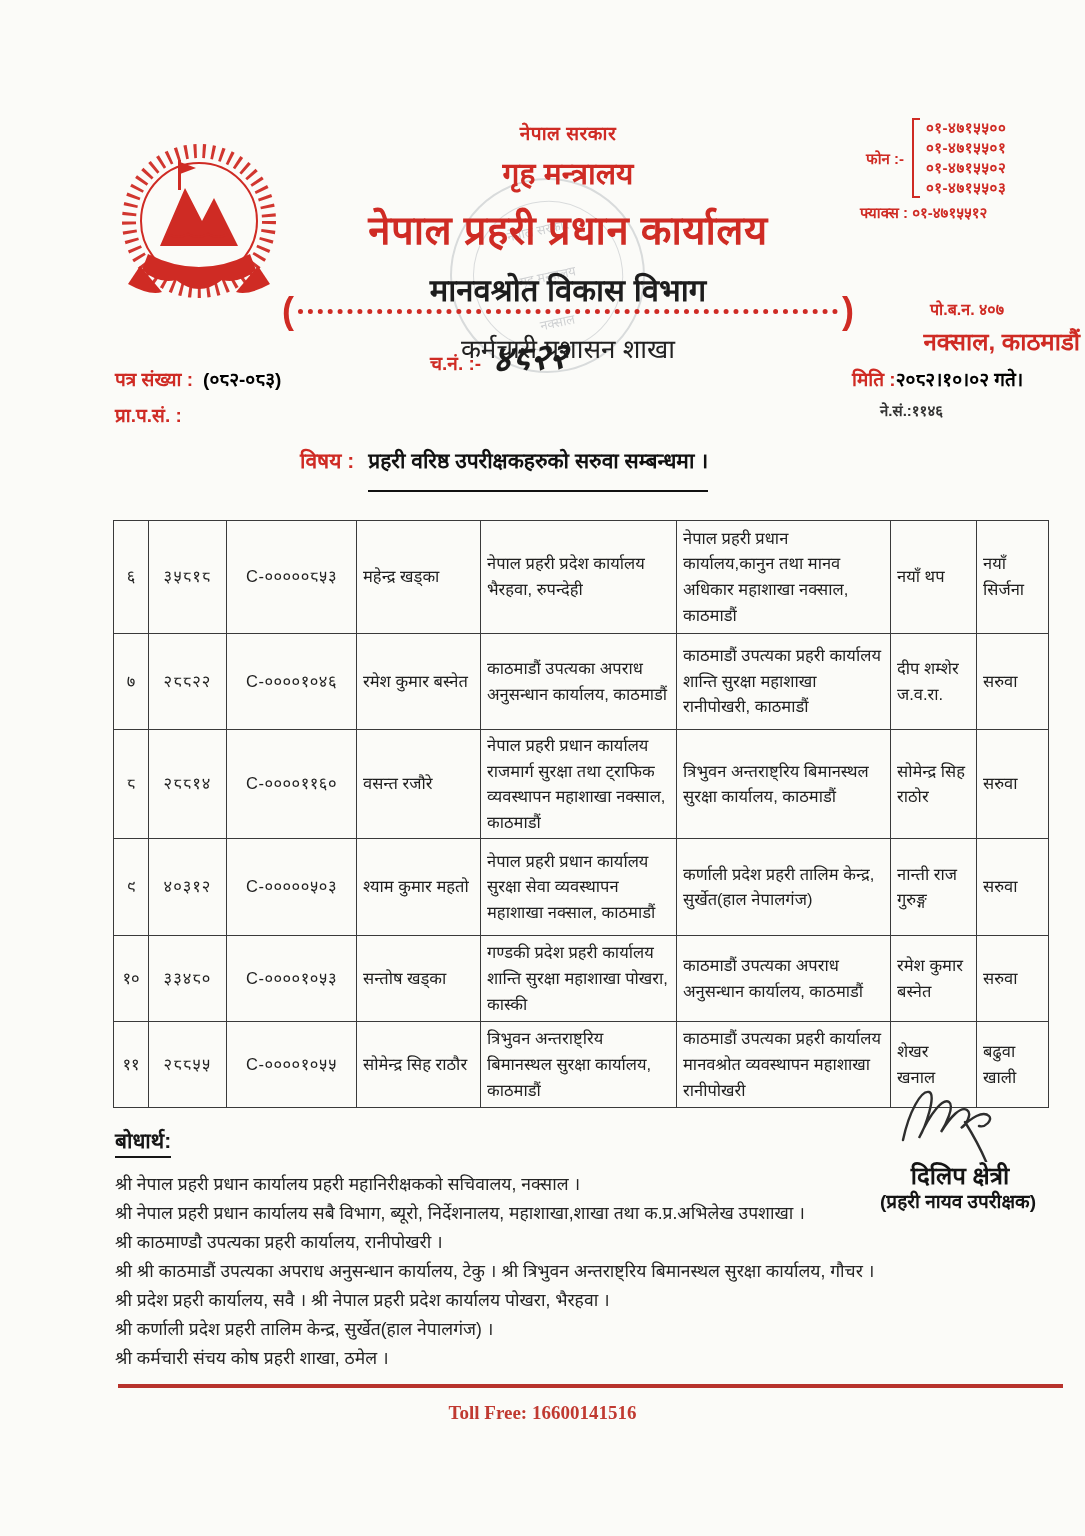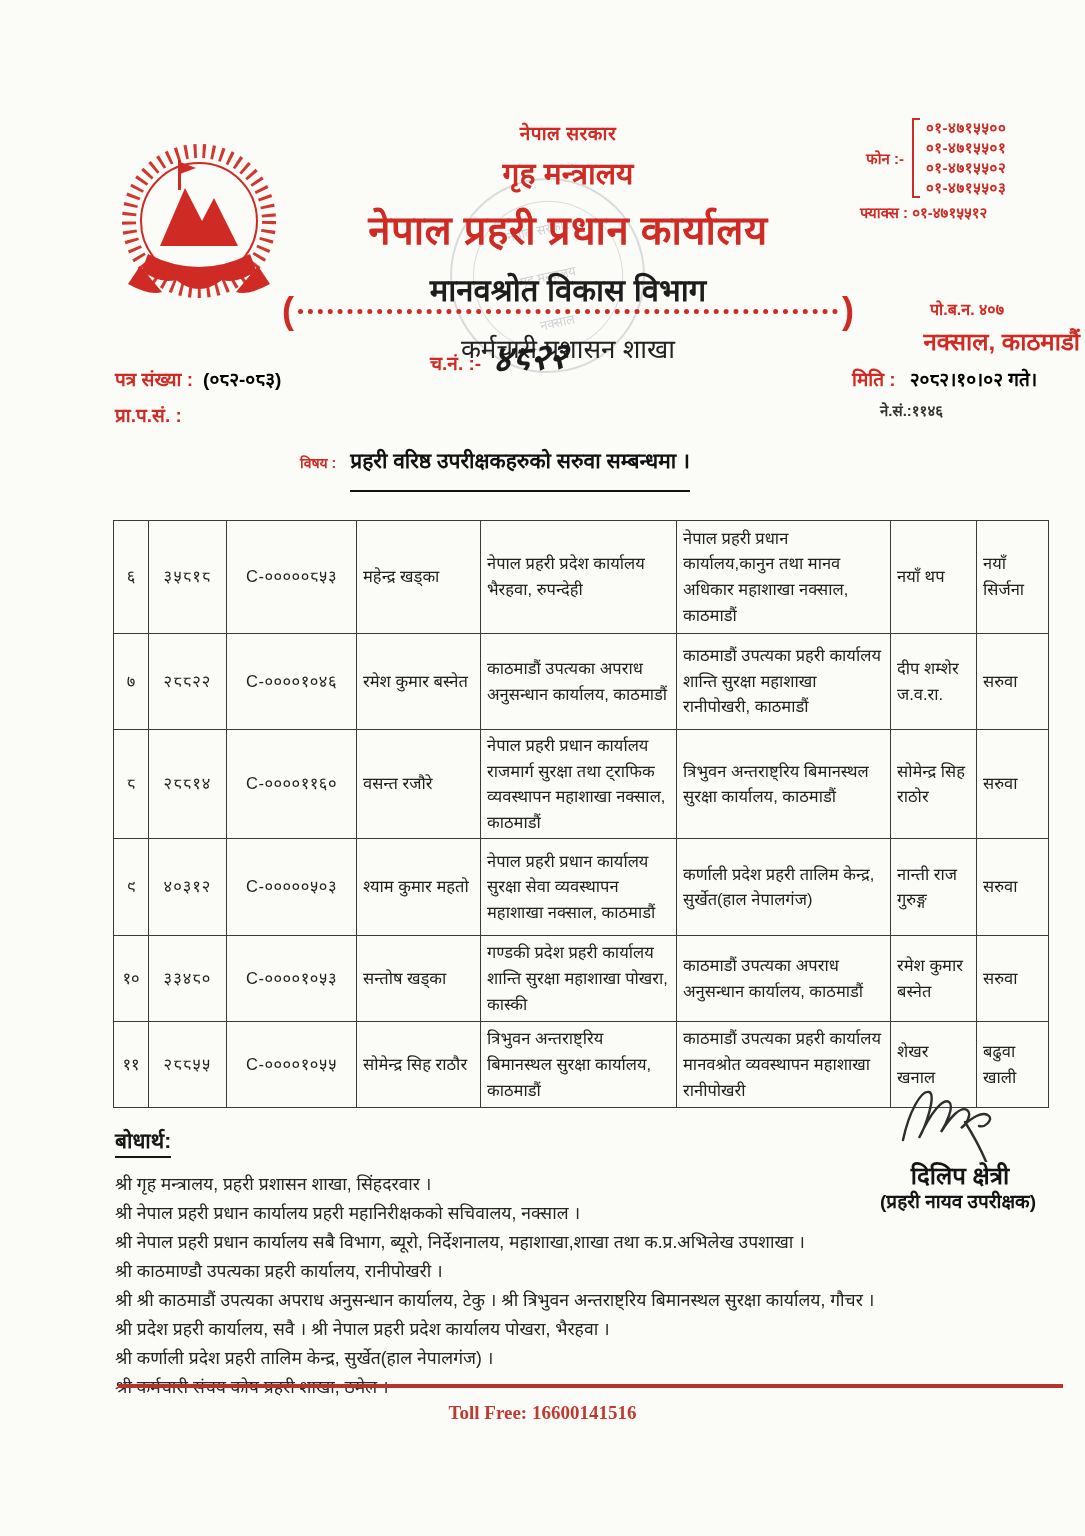--- a/index.html
+++ b/index.html
@@ -49,26 +49,26 @@
   .pobox{left:930px; top:298px; color:var(--red); font-weight:bold; font-size:16px;}
   .hq-address{left:840px; top:324px; width:240px; color:var(--red); font-weight:bold; font-size:24px; text-align:right;}
 
   
   .ref-label{color:var(--red); font-weight:bold; font-size:19px;}
   .ref-value{color:#000000; font-weight:bold; font-size:19px;}
   .letter-no{left:115px; top:366px; display:flex; gap:10px;}
   .papasam{left:115px; top:402px;}
   .chalani{left:430px; top:340px; display:flex; gap:12px; align-items:flex-end;}
   .chalani-val{font-size:36px; font-weight:bold; color:#1b1b1b; transform:rotate(-3deg) skewX(-8deg); font-style:italic; line-height:36px;}
-  .miti{left:852px; top:366px; display:flex; gap:14px;text-align:center;}
+  .miti{left:852px; top:366px; display:flex; gap:0;text-align:center;}
   .nesam{left:880px; top:400px; font-size:15px; font-weight:bold; color:#333;}
 
   
   .subject{left:300px; top:446px; display:flex; gap:14px; align-items:baseline;}
-  .subject .lbl{color:var(--red); font-weight:bold; font-size:14px;}
+  .subject .lbl{color:var(--red); font-weight:bold; font-size:21px;}
   .subject .txt{color:#111; font-weight:bold; font-size:21px; border-bottom:2px solid #111; padding-bottom:16px;}
 
   
   table.transfer{
     left:113px; top:520px; position:absolute; width:935px;
     border-collapse:collapse; table-layout:fixed;
     font-size:16.5px; color:#1f1f1f;
   }
   table.transfer td{border:1.5px solid #3a3a3a; padding:3px 6px; vertical-align:middle; line-height:1.55;}
   table.transfer td:nth-child(1){text-align:center;}
@@ -248,21 +248,20 @@
       <td>काठमाडौं उपत्यका प्रहरी कार्यालय मानवश्रोत व्यवस्थापन महाशाखा रानीपोखरी</td>
       <td>शेखर खनाल</td>
       <td>बढुवा खाली</td>
     </tr>
     </tbody>
 </table>
 
 <div class="abs bodhartha">
   <h3>बोधार्थ:</h3>
   <ul>
-      <li>श्री गृह मन्त्रालय, प्रहरी प्रशासन शाखा, सिंहदरवार ।</li>
       <li>श्री नेपाल प्रहरी प्रधान कार्यालय प्रहरी महानिरीक्षकको सचिवालय, नक्साल ।</li>
       <li>श्री नेपाल प्रहरी प्रधान कार्यालय सबै विभाग, ब्यूरो, निर्देशनालय, महाशाखा,शाखा तथा क.प्र.अभिलेख उपशाखा ।</li>
       <li>श्री काठमाण्डौ उपत्यका प्रहरी कार्यालय, रानीपोखरी ।</li>
       <li>श्री श्री काठमाडौं उपत्यका अपराध अनुसन्धान कार्यालय, टेकु । श्री त्रिभुवन अन्तराष्ट्रिय बिमानस्थल सुरक्षा कार्यालय, गौचर ।</li>
       <li>श्री प्रदेश प्रहरी कार्यालय, सवै । श्री नेपाल प्रहरी प्रदेश कार्यालय पोखरा, भैरहवा ।</li>
       <li>श्री कर्णाली प्रदेश प्रहरी तालिम केन्द्र, सुर्खेत(हाल नेपालगंज) ।</li>
       <li>श्री कर्मचारी संचय कोष प्रहरी शाखा, ठमेल ।</li>
     </ul>
 </div>
 

